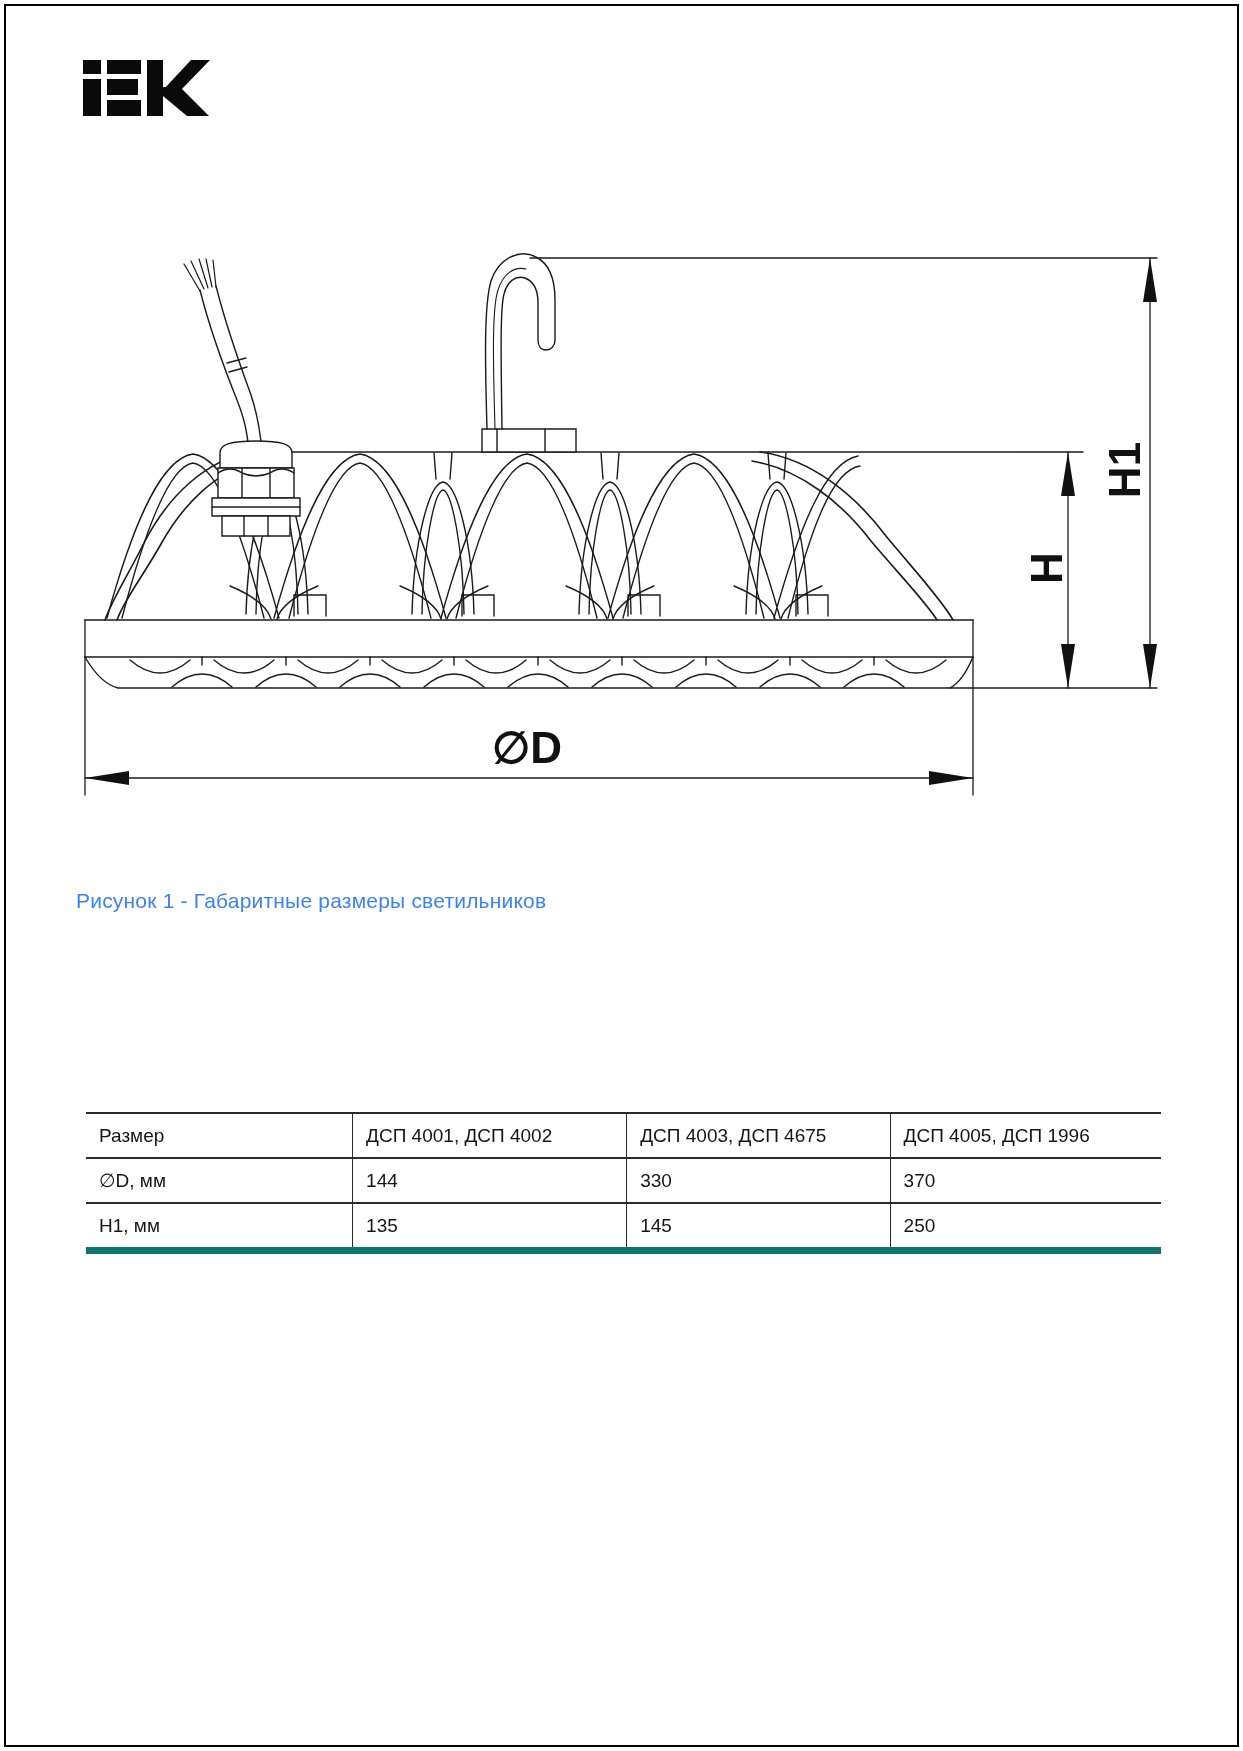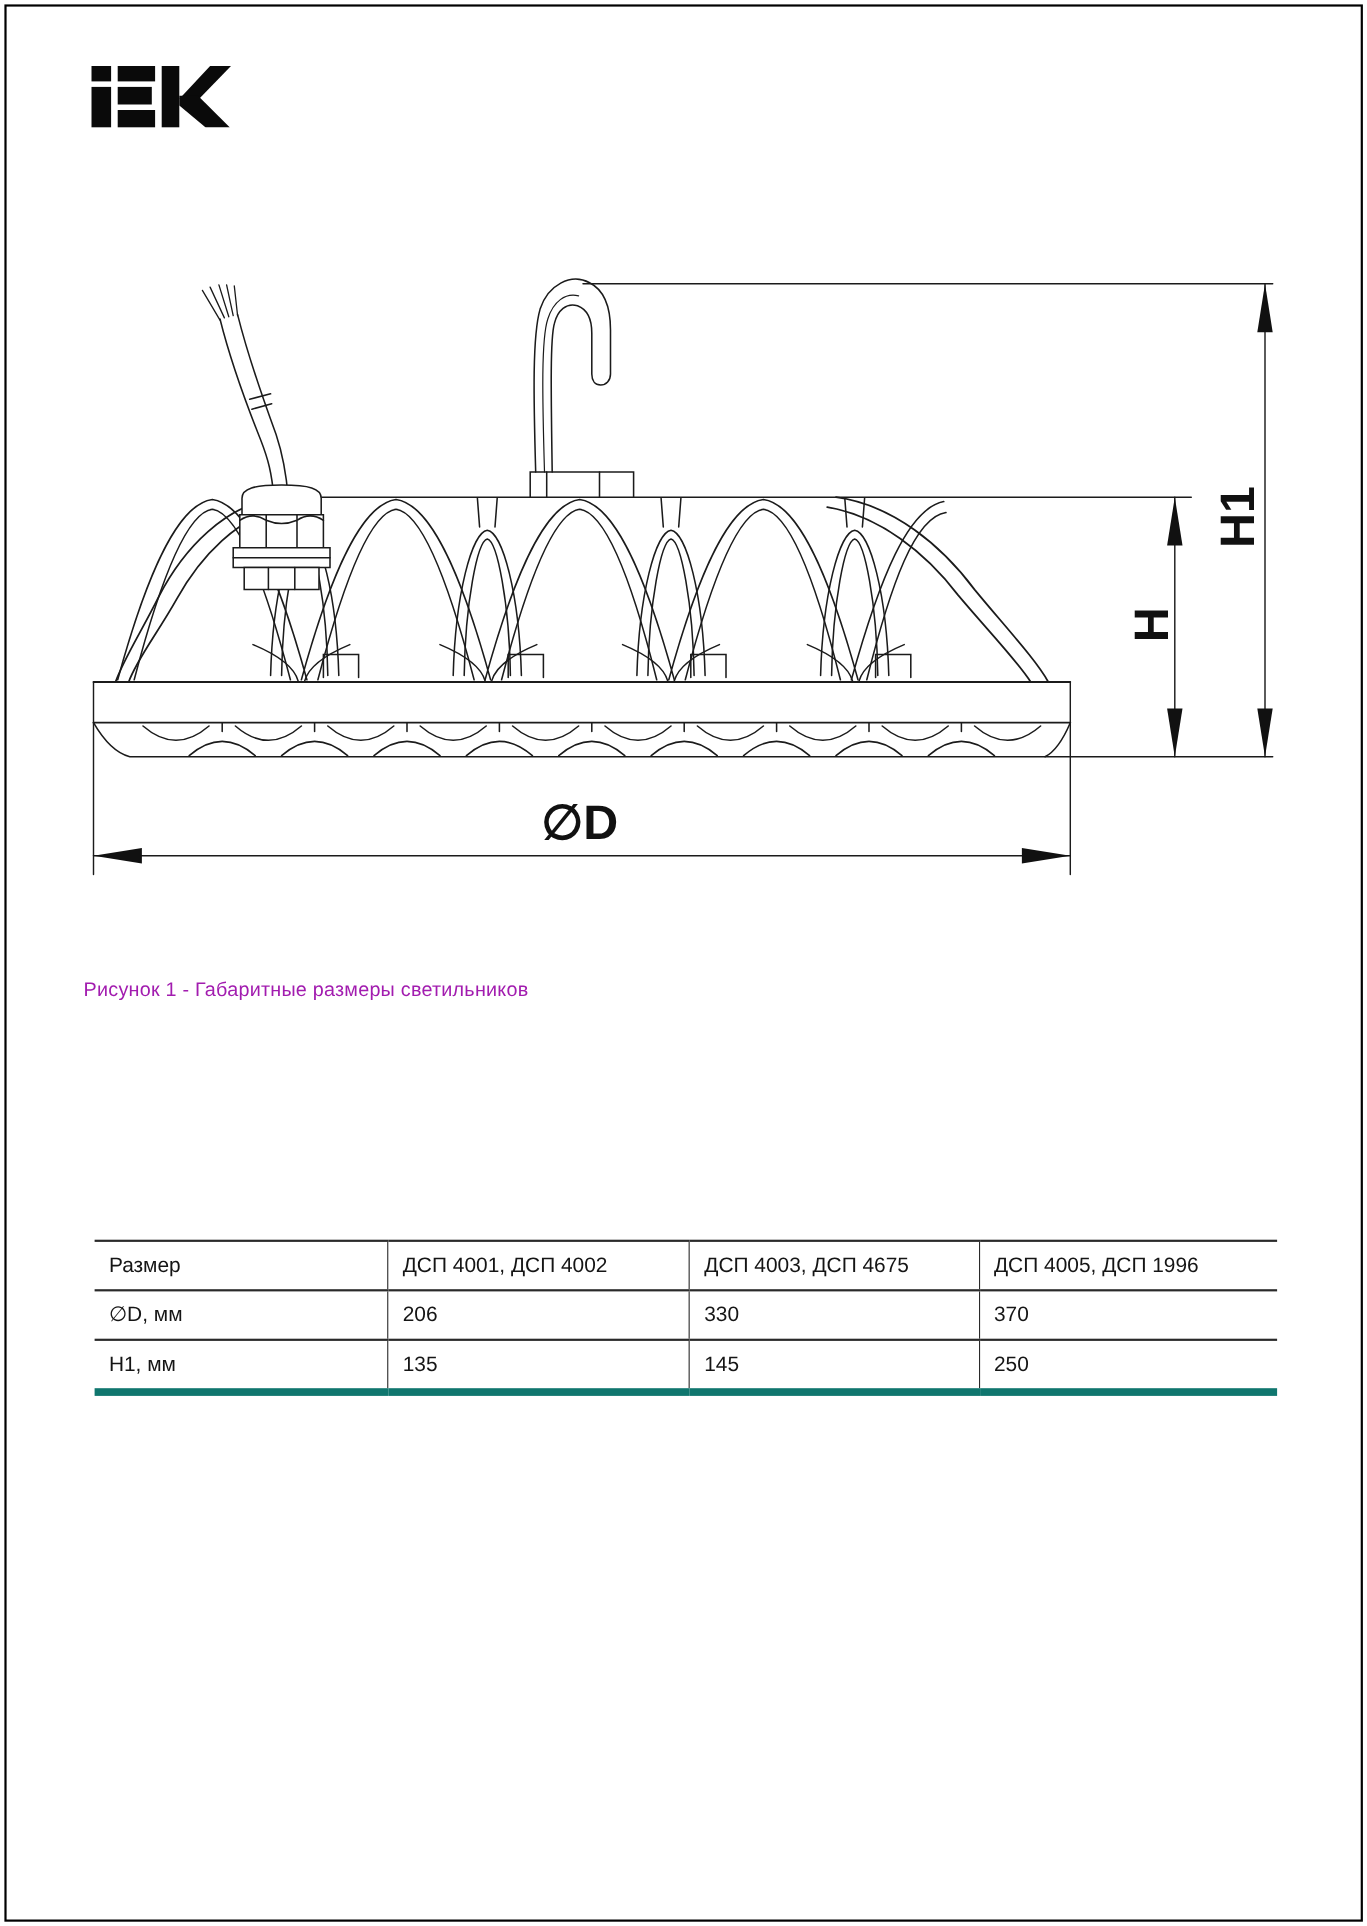--- a/index.html
+++ b/index.html
@@ -1,22 +1,22 @@
 <!DOCTYPE html>
 <html><head>
 <meta charset="utf-8">
 <style>
   html,body{margin:0;padding:0;background:#ffffff;}
   body{width:1243px;height:1751px;position:relative;font-family:"Liberation Sans",sans-serif;color:#111;overflow:hidden;}
   .page-border{position:absolute;left:4px;top:4px;right:4px;bottom:4px;border:2px solid #000;pointer-events:none;}
   .logo{position:absolute;left:83px;top:60px;width:127px;height:56px;}
   .drawing{position:absolute;left:0;top:0;width:1243px;height:830px;}
-  .caption{position:absolute;left:76px;top:889px;font-size:18px;letter-spacing:.2px;color:#a21caf;}
+  .caption{position:absolute;left:76px;top:889px;font-size:21px;letter-spacing:.2px;color:#3b82f6;}
   .table-wrap{position:absolute;left:86px;top:1112px;width:1075px;}
-  table{border-collapse:collapse;width:100%;table-layout:fixed;margin-top:15px;}
+  table{border-collapse:collapse;width:100%;table-layout:fixed;}
   td{border-left:1px solid #2a2a2a;border-right:1px solid #2a2a2a;border-top:2px solid #2a2a2a;
      padding:10px 13px;font-size:19px;line-height:23px;color:#151515;white-space:nowrap;overflow:hidden;}
   tr:last-child td{border-bottom:7px solid #0f766e;}
   td:first-child{border-left:none;}
   td:last-child{border-right:none;}
   .dim-label{font-weight:bold;font-size:44px;fill:#111;}
 </style>
 </head>
 <body>
 
@@ -118,21 +118,21 @@
       </colgroup>
     <tbody>
       <tr>
         <td>Размер</td>
         <td>ДСП 4001, ДСП 4002</td>
         <td>ДСП 4003, ДСП 4675</td>
         <td>ДСП 4005, ДСП 1996</td>
       </tr>
       <tr>
         <td>∅D, мм</td>
-        <td>206</td>
+        <td>144</td>
         <td>330</td>
         <td>370</td>
       </tr>
       <tr>
         <td>Н1, мм</td>
         <td>135</td>
         <td>145</td>
         <td>250</td>
       </tr>
     </tbody>

